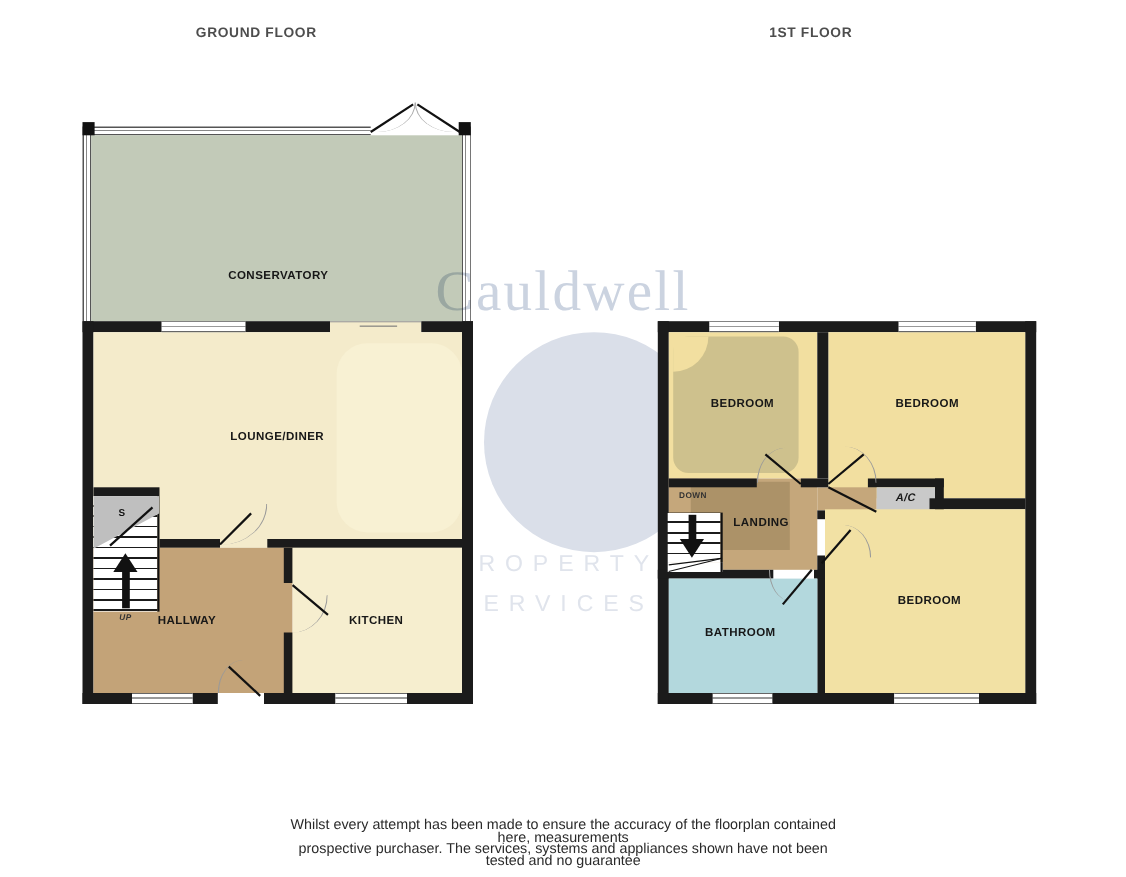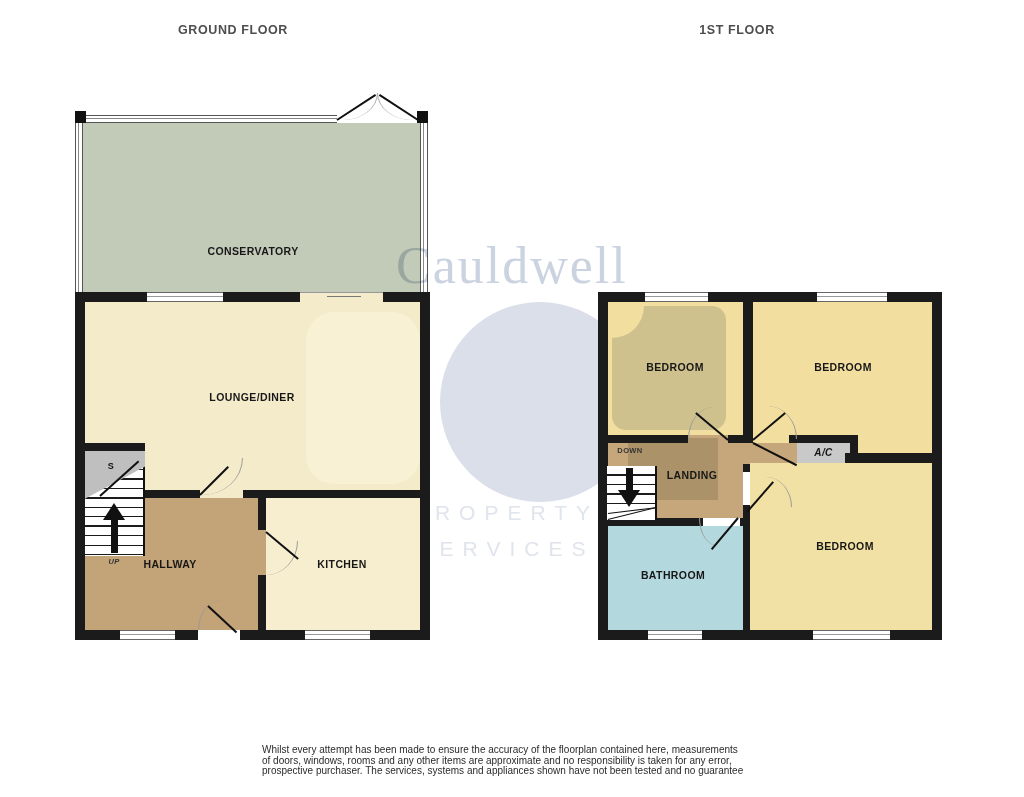--- a/index.html
+++ b/index.html
@@ -27,22 +27,22 @@
   .treads{position:absolute;border-right:2px solid #111;z-index:5;
           background:repeating-linear-gradient(to bottom,#fff 0 8px,#1b1b1b 8px 9.5px);}
   .shaft{position:absolute;width:7px;background:#111;z-index:7;}
   .tri{position:absolute;width:0;height:0;z-index:7;}
   .wm-circle{position:absolute;left:440px;top:302px;width:200px;height:200px;border-radius:50%;
              background:#DADFE9;z-index:0;}
   .wm-brand{position:absolute;left:381px;top:236px;font-family:"Liberation Serif",serif;
             font-size:52px;letter-spacing:2px;color:#CBD3E0;mix-blend-mode:multiply;z-index:8;margin-left:15px;}
   .wm-svc{position:absolute;left:393px;width:225px;text-align:center;font-size:21px;
           letter-spacing:9px;color:#E0E4EC;z-index:0;}
-  .footer{position:absolute;left:262px;top:745px;width:500px;
-          font-size:10px;line-height:10.6px;color:#2a2a2a;z-index:3;}
+  .footer{position:absolute;left:262px;top:745px;width:500px;text-align:center;
+          font-size:13px;line-height:10.6px;color:#2a2a2a;z-index:3;}
 </style>
 </head>
 <body>
 
 <div class="page">
 
   <div class="wm-circle"></div>
   <div class="wm-svc" style="top:501px;">PROPERTY</div>
   <div class="wm-svc" style="top:537px;">SERVICES</div>
 
@@ -179,18 +179,17 @@
     <div class="fill" style="left:10px;top:234px;width:135px;height:104px;background:#B3D8DD;"></div>
     <div class="room-label" style="left:15px;top:277px;width:120px;">BATHROOM</div>
     <div class="arc" style="left:101px;top:226px;width:18px;height:28px;border-left:1px solid #999;border-bottom-left-radius:100%;"></div>
     <div class="leaf" style="left:140px;top:225px;width:41px;transform:rotate(130deg);"></div>
   </div>
 
   <div class="wm-brand">Cauldwell</div>
 
   <div class="footer">
     <div>Whilst every attempt has been made to ensure the accuracy of the floorplan contained here, measurements</div>
-    <div>of doors, windows, rooms and any other items are approximate and no responsibility is taken for any error,</div>
     <div>prospective purchaser. The services, systems and appliances shown have not been tested and no guarantee</div>
 
   </div>
 
 </div>
 
 </body></html>

